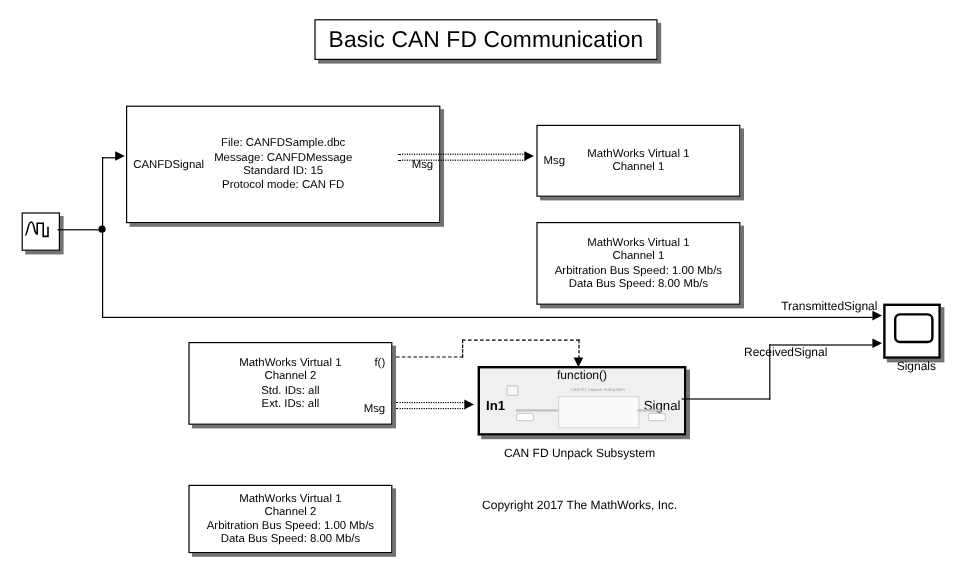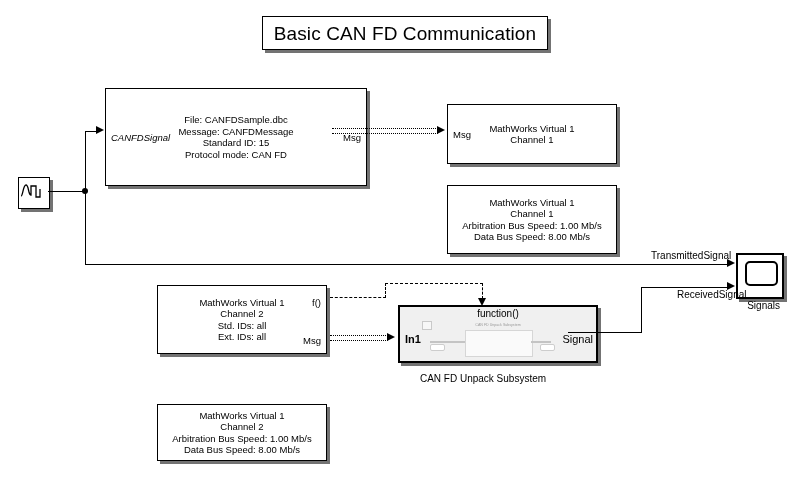--- a/index.html
+++ b/index.html
@@ -48,21 +48,20 @@
     position:absolute;left:7px;top:6px;width:29px;height:21px;
     border:2px solid #000;border-radius:5px;background:#fff;
   }
 
   
   .subsys{
     position:absolute;left:398px;top:305px;width:170px;height:54px;
     border:2.2px solid #000;background:#f0f0f0;
     box-shadow:3px 3px 0 0 rgba(0,0,0,0.55);
     overflow:hidden;
-    padding-left:26px;
   }
   .sub-fcnlabel{position:absolute;left:0;right:0;top:1px;text-align:center;
      font-size:10px;line-height:11px;}
   .sub-inner-title{position:absolute;left:48px;top:16px;width:100px;text-align:center;
      font-size:3.6px;line-height:4px;color:#9a9a9a;white-space:nowrap;}
   .sub-chk{position:absolute;left:22px;top:14px;width:8px;height:7px;
      border:1px solid #c9c9c9;background:#f7f7f7;}
   .sub-in1{position:absolute;left:5px;top:26px;font-size:11px;line-height:12px;font-weight:bold;}
   .sub-signal{position:absolute;right:3px;top:26px;font-size:11px;line-height:12px;margin-left:35px;}
   .sub-wire{position:absolute;height:2px;background:#c4c4c4;}
@@ -111,21 +110,21 @@
     </svg>
   </div>
 
   <div class="blk" style="left:105px;top:88px;width:262px;height:98px;">
     <div class="blk-body">
       <div class="lines">File: CANFDSample.dbc
 Message: CANFDMessage
 Standard ID: 15
 Protocol mode: CAN FD</div>
     </div>
-    <span class="port-label" style="left:5px;top:43px;font-style:italic;">CANFDSignal</span>
+    <span class="port-label" style="left:5px;top:43px;">CANFDSignal</span>
     <span class="port-label" style="right:5px;top:43px;">Msg</span>
   </div>
 
   <div class="blk" style="left:447px;top:104px;width:170px;height:60px;">
     <div class="blk-body">
       <div class="lines">MathWorks Virtual 1
 Channel 1</div>
     </div>
     <span class="port-label" style="left:5px;top:24px;">Msg</span>
   </div>
@@ -200,16 +199,17 @@
   <div class="fcn-h" style="left:385px;top:283px;width:98px;"></div>
   <div class="fcn-v" style="left:482px;top:283px;height:16px;"></div>
   <div class="arrow-d" style="left:478px;top:298px;"></div>
 
   <div class="h" style="left:568px;top:332px;width:74px;"></div>
   <div class="v" style="left:641px;top:287px;height:46px;"></div>
   <div class="h" style="left:641px;top:287px;width:86px;"></div>
   <div class="arrow-r" style="left:727px;top:282px;"></div>
 
   <div class="lbl" style="left:651px;top:250px;">TransmittedSignal</div>
-  <div class="lbl" style="left:677px;top:289px;">ReceivedSignal</div>
-
+  <div class="lbl" style="left:620px;top:289px;">ReceivedSignal</div>
+
+  <div class="copyright">Copyright 2017 The MathWorks, Inc.</div>
 
 </div>
 
 </body></html>

